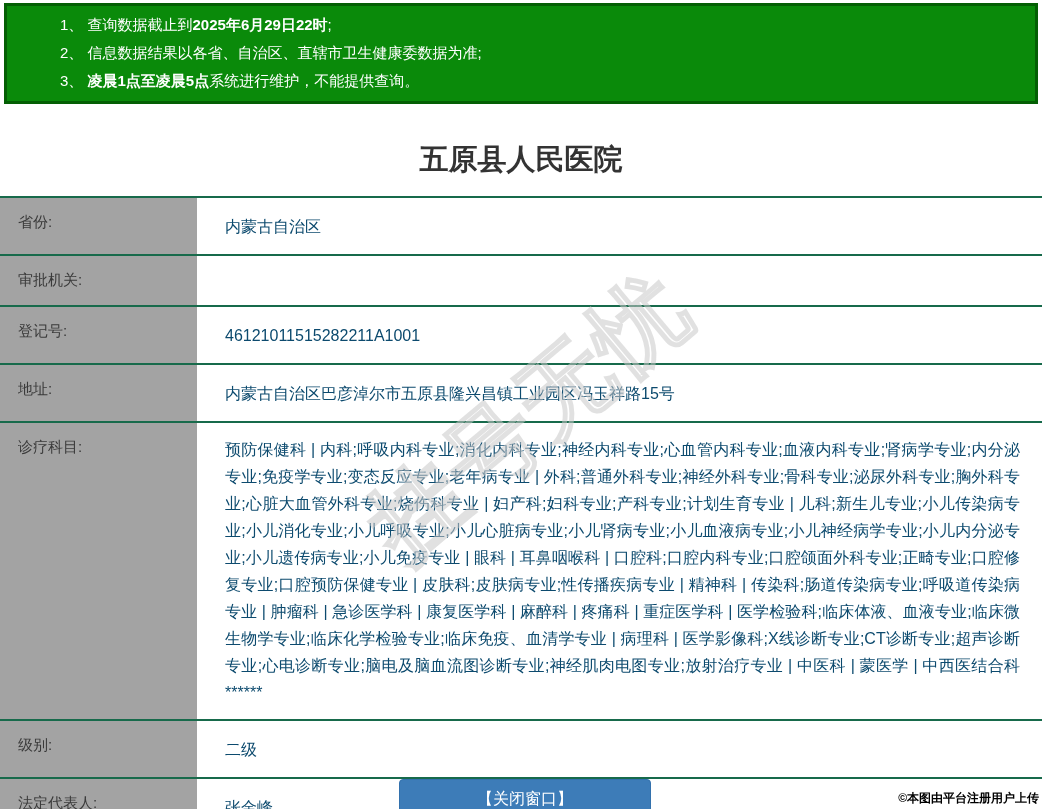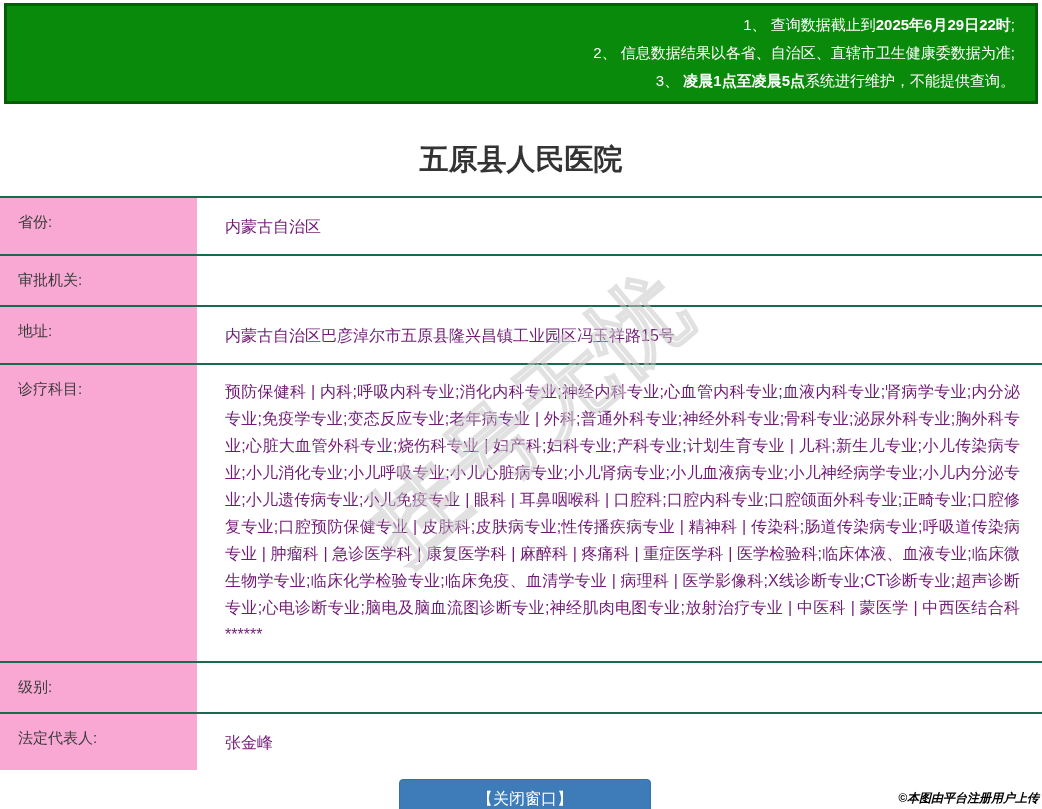--- a/index.html
+++ b/index.html
@@ -14,21 +14,20 @@
 
   
   .notice-box {
     margin: 3px 4px 0 4px;
     background: #0a8a0a;
     border: 3px solid #045f04;
     color: #ffffff;
     font-size: 15px;
     line-height: 28px;
     padding: 5px 20px 6px 53px;
-    text-align: right;
   }
   .notice-line b { font-weight: bold; }
 
   
   .title {
     text-align: center;
     font-size: 29px;
     font-weight: 600;
     color: #333;
     margin: 36px 0 16px 0;
@@ -36,31 +35,31 @@
 
   
   .info-table { width: 100%; }
   .row {
     display: flex;
     border-top: 2px solid #176a4b;
   }
   .row .label {
     width: 197px;
     box-sizing: border-box;
-    background: #f9a8d4;
+    background: #a3a3a3;
     padding: 15px 8px 15px 18px;
     font-size: 15px;
     color: #3a3a3a;
     flex-shrink: 0;
   }
   .row .value {
     flex: 1;
     padding: 15px 22px 14px 28px;
     font-size: 16px;
-    color: #701a75;
+    color: #0c4a6e;
     line-height: 27px;
   }
   .row .value.multiline {
     text-align: justify;
     padding-top: 13px;
     padding-bottom: 13px;
   }
 
   
   .close-btn {
@@ -102,21 +101,20 @@
     position: absolute;
     right: 3px;
     bottom: 2px;
     font-size: 12px;
     font-weight: bold;
     color: #000;
     z-index: 6;
     text-shadow:
       -1px -1px 0 #fff, 1px -1px 0 #fff,
       -1px  1px 0 #fff, 1px  1px 0 #fff;
-    font-style: italic;
   }
 </style>
 </head>
 <body>
 
 <div class="page">
 
   <div class="notice-box">
     <div class="notice-line"><span>1、 查询数据截止到</span><b>2025年6月29日22时</b><span>;</span></div>
     <div class="notice-line"><span>2、 信息数据结果以各省、自治区、直辖市卫生健康委数据为准;</span><b></b><span></span></div>
@@ -127,29 +125,34 @@
 
   <div class="info-table">
     <div class="row">
       <div class="label">省份:</div>
       <div class="value">内蒙古自治区</div>
     </div>
     <div class="row">
       <div class="label">审批机关:</div>
     </div>
     <div class="row">
+      <div class="label">登记号:</div>
+      <div class="value">46121011515282211A1001</div>
+    </div>
+    <div class="row">
       <div class="label">地址:</div>
       <div class="value">内蒙古自治区巴彦淖尔市五原县隆兴昌镇工业园区冯玉祥路15号</div>
     </div>
     <div class="row">
       <div class="label">诊疗科目:</div>
       <div class="value multiline">预防保健科 | 内科;呼吸内科专业;消化内科专业;神经内科专业;心血管内科专业;血液内科专业;肾病学专业;内分泌专业;免疫学专业;变态反应专业;老年病专业 | 外科;普通外科专业;神经外科专业;骨科专业;泌尿外科专业;胸外科专业;心脏大血管外科专业;烧伤科专业 | 妇产科;妇科专业;产科专业;计划生育专业 | 儿科;新生儿专业;小儿传染病专业;小儿消化专业;小儿呼吸专业;小儿心脏病专业;小儿肾病专业;小儿血液病专业;小儿神经病学专业;小儿内分泌专业;小儿遗传病专业;小儿免疫专业 | 眼科 | 耳鼻咽喉科 | 口腔科;口腔内科专业;口腔颌面外科专业;正畸专业;口腔修复专业;口腔预防保健专业 | 皮肤科;皮肤病专业;性传播疾病专业 | 精神科 | 传染科;肠道传染病专业;呼吸道传染病专业 | 肿瘤科 | 急诊医学科 | 康复医学科 | 麻醉科 | 疼痛科 | 重症医学科 | 医学检验科;临床体液、血液专业;临床微生物学专业;临床化学检验专业;临床免疫、血清学专业 | 病理科 | 医学影像科;X线诊断专业;CT诊断专业;超声诊断专业;心电诊断专业;脑电及脑血流图诊断专业;神经肌肉电图专业;放射治疗专业 | 中医科 | 蒙医学 | 中西医结合科******</div>
     </div>
     <div class="row">
       <div class="label">级别:</div>
+      <div class="value">二级</div>
     </div>
     <div class="row">
       <div class="label">法定代表人:</div>
       <div class="value">张金峰</div>
     </div>
   </div>
 
   <button class="close-btn">【关闭窗口】</button>
 
   <div class="watermark">挂号无忧</div>

